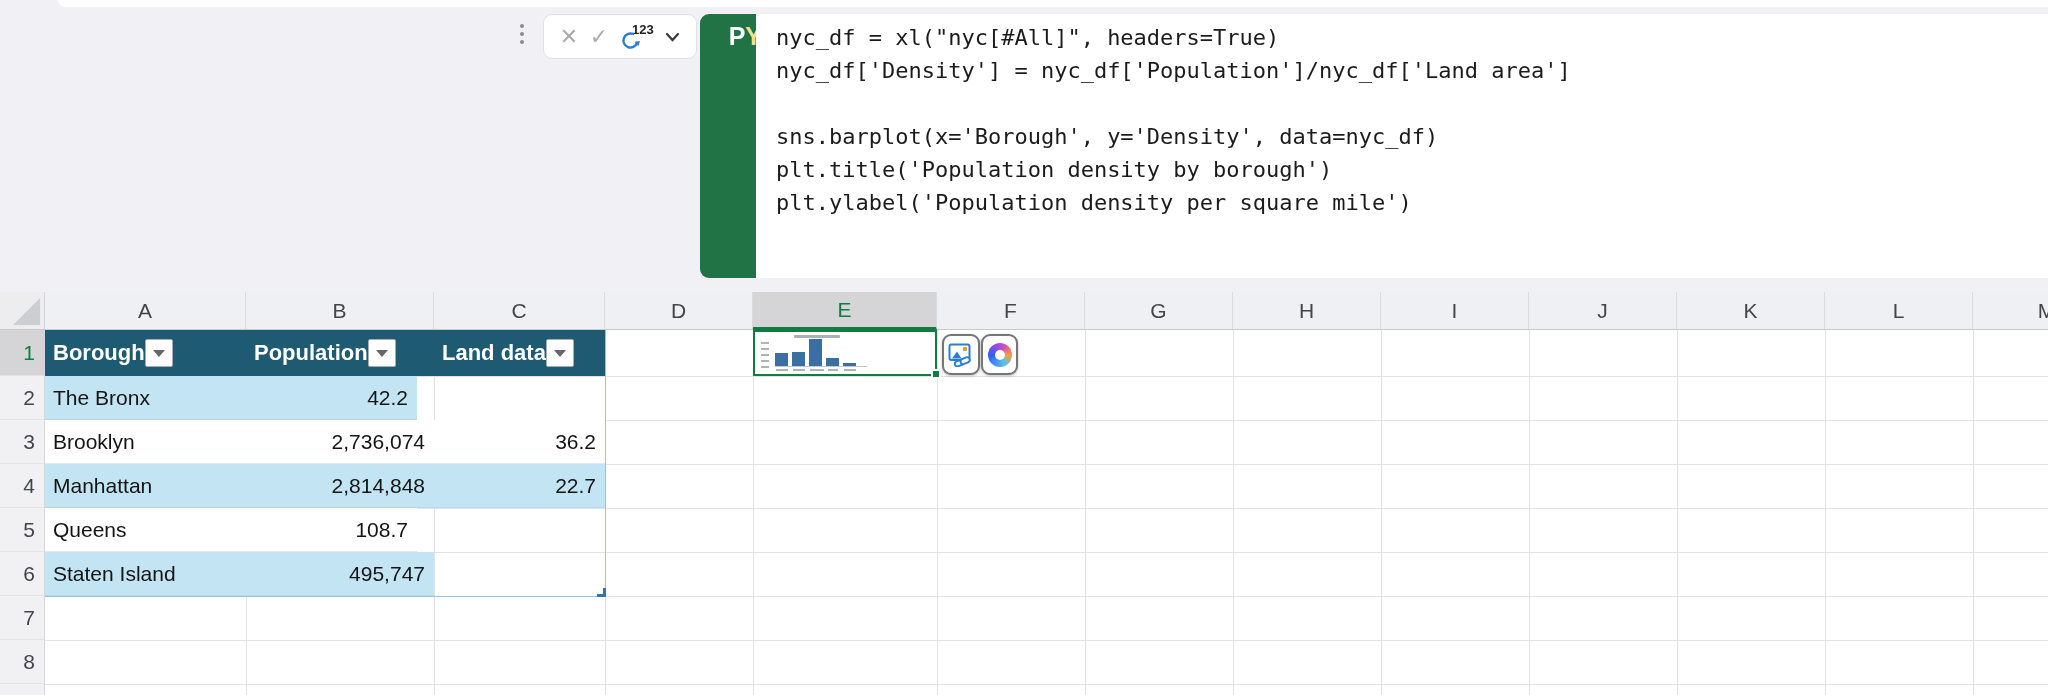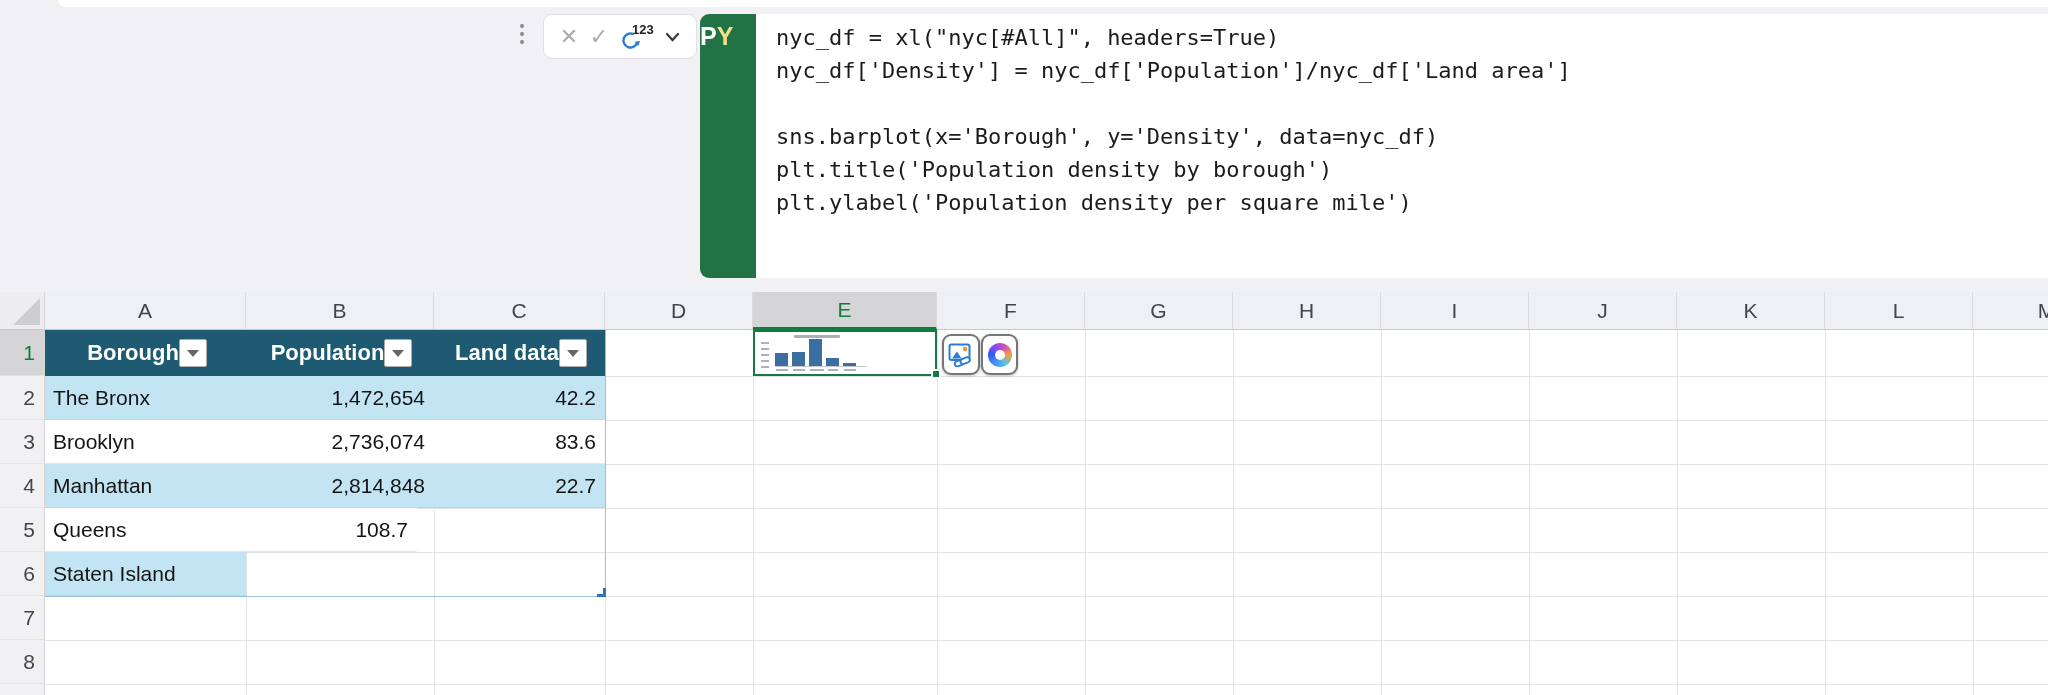--- a/index.html
+++ b/index.html
@@ -21,21 +21,21 @@
             border:1px solid #E2E0E5;border-radius:9px;box-sizing:border-box;
             display:flex;align-items:center;justify-content:space-evenly;padding:0 4px;}
   .fx-x{font-size:22px;color:#ABABAB;line-height:1;}
   .fx-check{font-size:22px;color:#ABABAB;line-height:1;}
   .out-icon{position:relative;width:34px;height:30px;}
   .out-icon .num{position:absolute;right:0;top:0;font-size:13px;font-weight:bold;color:#222;letter-spacing:0;}
   .out-icon svg{position:absolute;left:0;bottom:0;}
 
   
   .py-strip{position:absolute;left:700px;top:14px;width:62px;height:264px;background:#217346;
-            border-radius:9px 0 0 9px;text-align:left;}
+            border-radius:9px 0 0 9px;text-align:right;}
   .py-label{font-size:25px;font-weight:bold;line-height:44px;}
   .py-label .p{color:#fff;}
   .py-label .y{color:#F2E087;}
   .formula-bar{position:absolute;left:756px;top:14px;width:1292px;height:264px;background:#fff;
                padding:7px 0 0 20px;box-sizing:border-box;cursor:text;}
   .code-line{font-family:"DejaVu Sans Mono","Liberation Mono",monospace;font-size:22px;
              height:33px;line-height:33px;color:#1B1B1B;white-space:pre;}
 
   
   .col-strip{position:absolute;left:0;top:292px;width:2048px;height:38px;background:#EFF0F3;
@@ -52,21 +52,21 @@
            border-bottom:1px solid #E3E3E6;border-right:1px solid #D6D6D9;box-sizing:border-box;}
   .row-hdr.sel{background:#D5D5D8;color:#107C41;}
   .sheet-bg{position:absolute;left:45px;top:330px;width:2003px;height:365px;background:#fff;}
   .gl-v{position:absolute;top:330px;height:365px;width:1px;background:#E2E3E5;}
   .gl-h{position:absolute;left:45px;width:2003px;height:1px;background:#E2E3E5;}
 
   
   .xl-table{position:absolute;left:45px;top:330px;width:560px;
             border-right:1px solid #9CC2DA;border-bottom:1px solid #9CC2DA;box-sizing:content-box;}
   .t-head{display:flex;height:46px;background:#1E5B73;}
-  .t-hcell{display:flex;align-items:center;justify-content:center;box-sizing:border-box;
+  .t-hcell{display:flex;align-items:center;justify-content:flex-start;box-sizing:border-box;
            padding:0 5px 0 8px;}
   .t-hlabel{color:#fff;font-weight:bold;font-size:22px;white-space:nowrap;}
   .filter-btn{width:26px;height:26px;background:#fff;border:1px solid #ACACAC;border-radius:2px;
               display:flex;align-items:center;justify-content:center;flex:0 0 auto;}
   .filter-arrow{width:0;height:0;border-left:6px solid transparent;border-right:6px solid transparent;
                 border-top:7px solid #666;}
   .t-row{display:flex;height:44px;}
   .t-row.banded .t-cell{background:#C3E4F3;}
   .t-cell{box-sizing:border-box;font-size:21px;color:#141414;display:flex;align-items:center;
           background:#fff;border-bottom:1px solid rgba(158,196,220,0.35);}
@@ -216,39 +216,39 @@
       </div>
       <div class="t-hcell" style="width:171px">
         <span class="t-hlabel">Land data</span>
         <span class="filter-btn">
             <span class="filter-arrow"></span>
           </span>
       </div>
     </div>
     <div class="t-row banded">
       <div class="t-cell txt" style="width:201px">The Bronx</div>
-      <div class="t-cell num" style="width:188px">1,472,654</div>
       <div class="t-cell num" style="width:171px">42.2</div>
     </div>
     <div class="t-row">
       <div class="t-cell txt" style="width:201px">Brooklyn</div>
       <div class="t-cell num" style="width:188px">2,736,074</div>
-      <div class="t-cell num" style="width:171px">83.6</div>
+      <div class="t-cell num" style="width:171px">36.2</div>
     </div>
     <div class="t-row banded">
       <div class="t-cell txt" style="width:201px">Manhattan</div>
       <div class="t-cell num" style="width:188px">2,814,848</div>
       <div class="t-cell num" style="width:171px">22.7</div>
     </div>
     <div class="t-row">
       <div class="t-cell txt" style="width:201px">Queens</div>
       <div class="t-cell num" style="width:171px">108.7</div>
     </div>
     <div class="t-row banded">
       <div class="t-cell txt" style="width:201px">Staten Island</div>
+      <div class="t-cell num" style="width:188px">495,747</div>
     </div>
     <div class="t-resize"></div>
   </div>
 
   <div class="sel-cell">
     <div class="mini-chart">
       <div class="mc-title"></div>
       <div class="mc-ytick" style="top:9px"></div>
       <div class="mc-ytick" style="top:15px"></div>
       <div class="mc-ytick" style="top:21px"></div>

